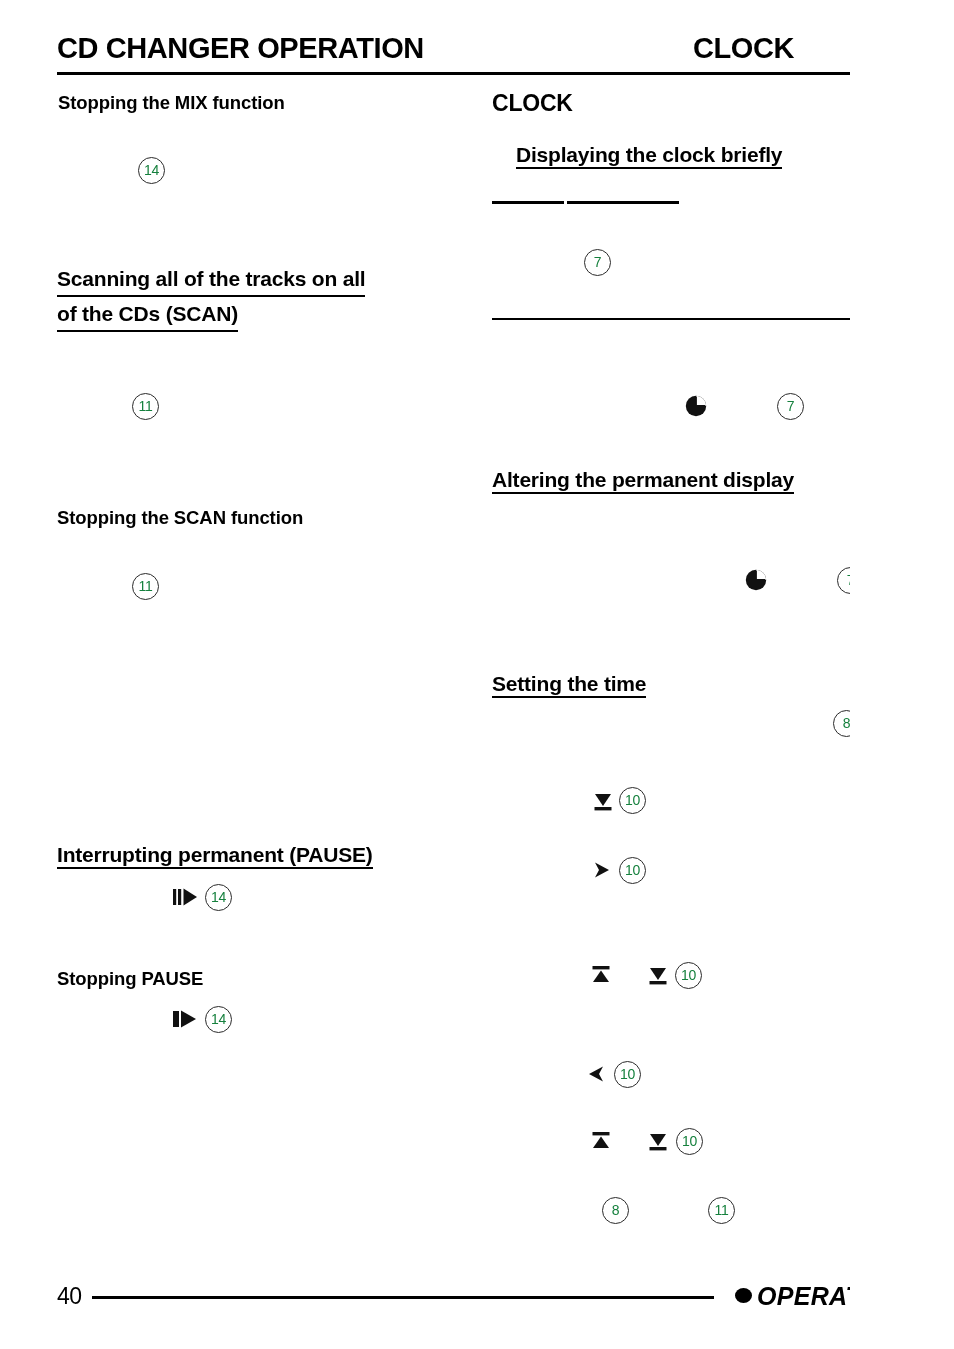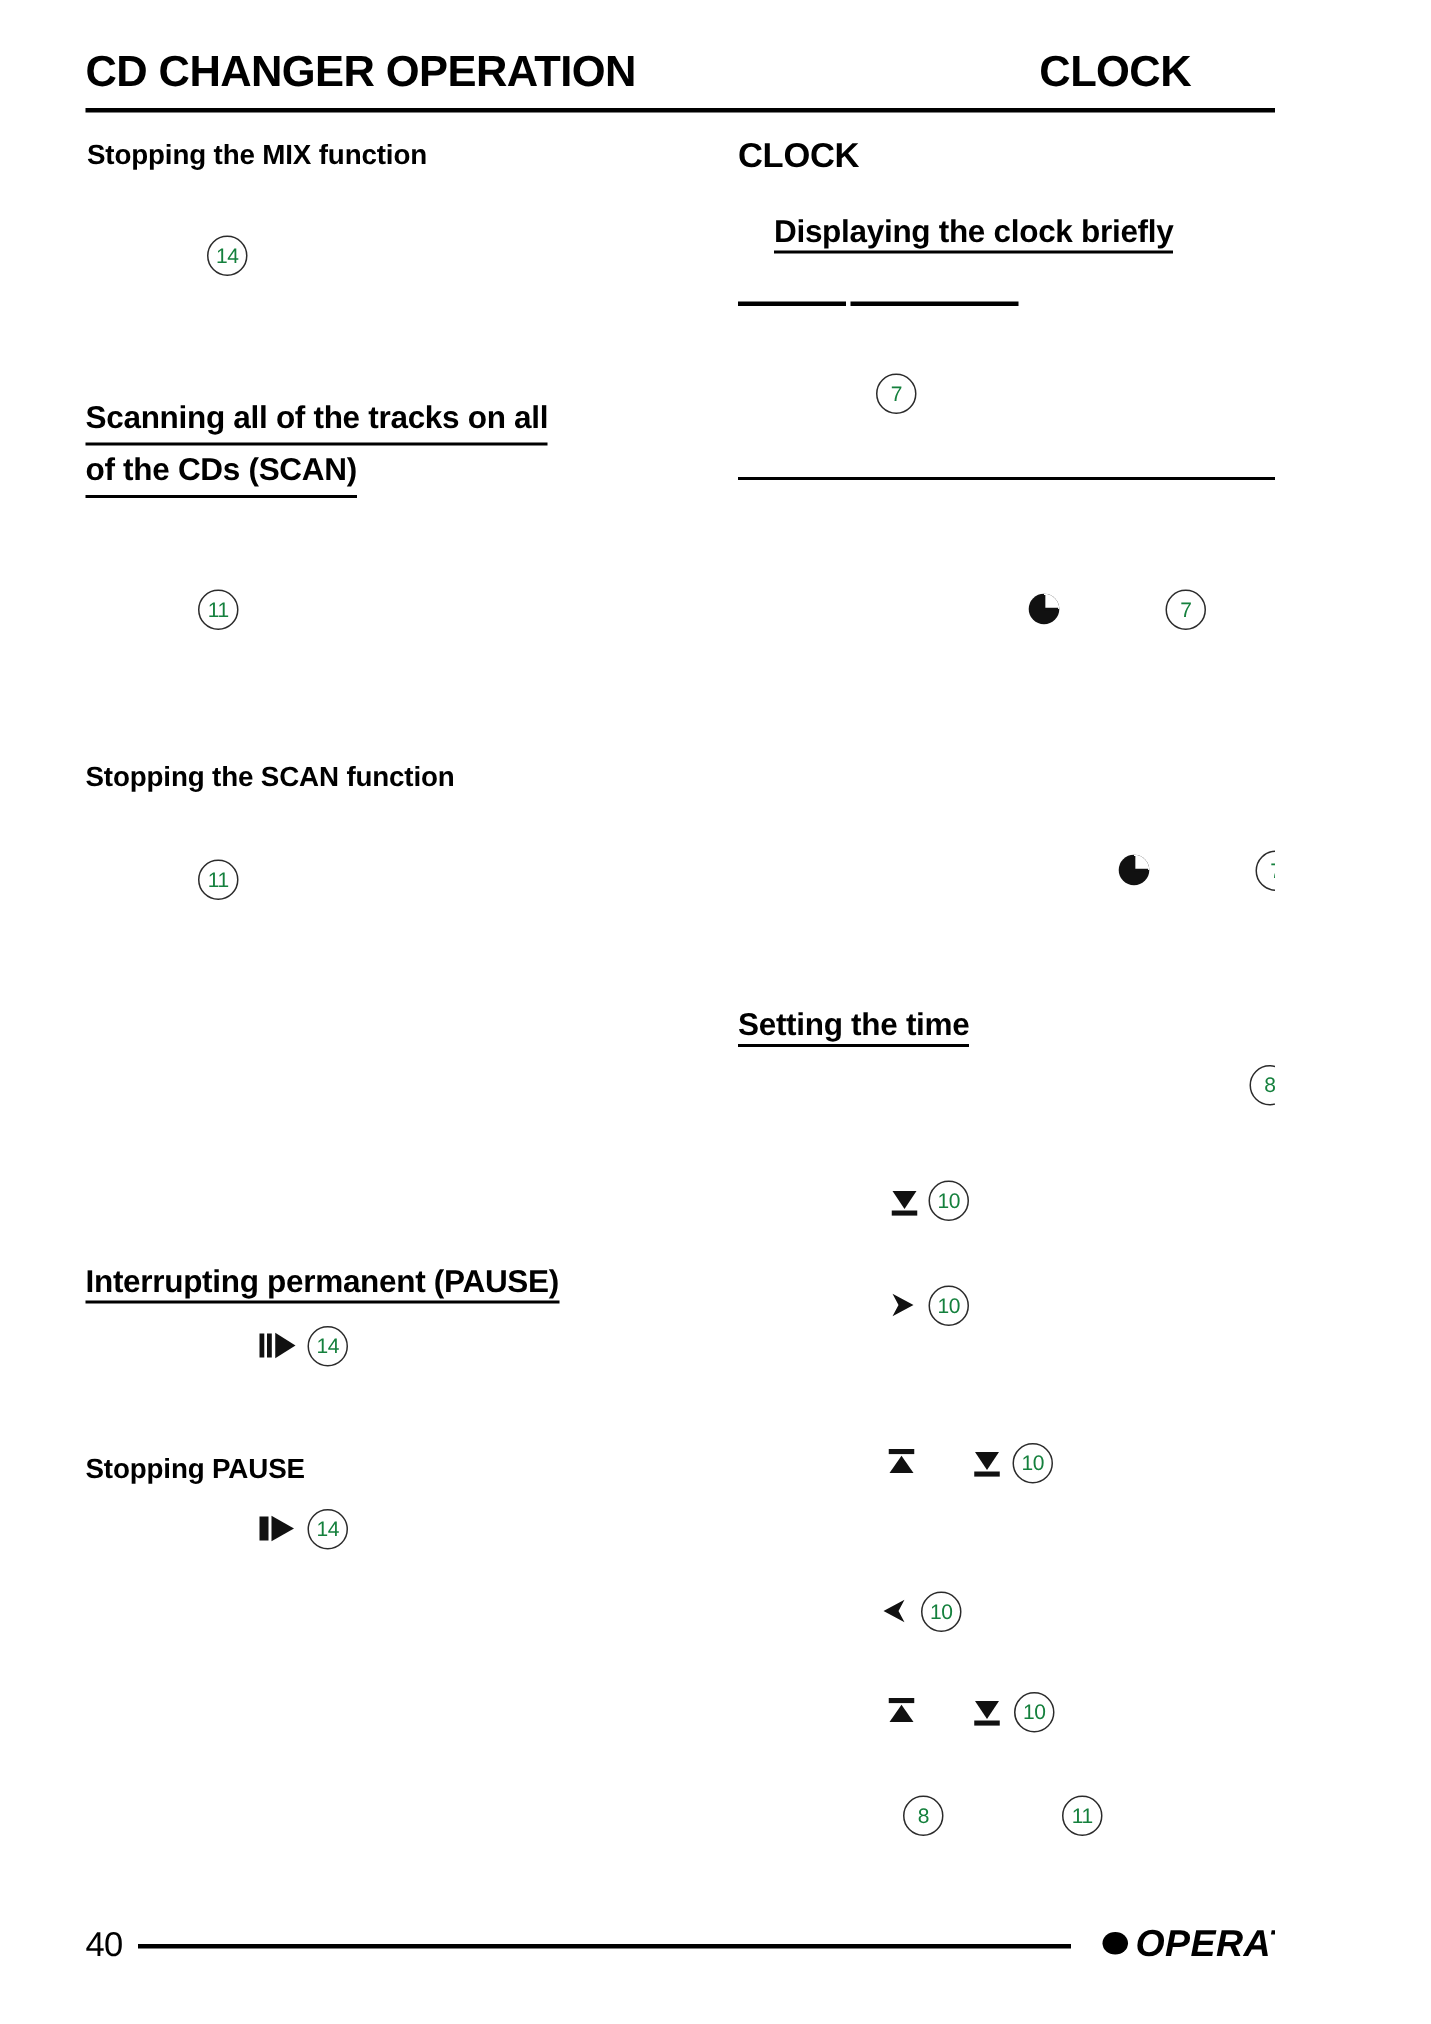--- a/index.html
+++ b/index.html
@@ -214,20 +214,23 @@
 
   <div class="clock-icon" style="left:684px; top:394px;">
     <svg viewBox="0 0 24 24" width="24" height="24">
       <circle cx="12" cy="12" r="10.2" fill="#111"></circle>
       <path d="M12 12 L12 1.8 A10.2 10.2 0 0 1 22.2 12 Z" fill="#ffffff"></path>
       <path d="M12 12 L12 2.6 M12 12 L21.4 12" stroke="#111" stroke-width="1.8" fill="none"></path>
     </svg>
   </div>
   <div class="badge" style="left:777px; top:393px;">7</div>
 
+  <div class="h-sec" style="left:492px; top:468px;">
+    <span style="display:inline-block;border-bottom:2px solid #000;">Altering the permanent display</span>
+  </div>
 
   <div class="clock-icon" style="left:744px; top:568px;">
     <svg viewBox="0 0 24 24" width="24" height="24">
       <circle cx="12" cy="12" r="10.2" fill="#111"></circle>
       <path d="M12 12 L12 1.8 A10.2 10.2 0 0 1 22.2 12 Z" fill="#ffffff"></path>
       <path d="M12 12 L12 2.6 M12 12 L21.4 12" stroke="#111" stroke-width="1.8" fill="none"></path>
     </svg>
   </div>
   <div class="badge" style="left:837px; top:567px;">7</div>
 

